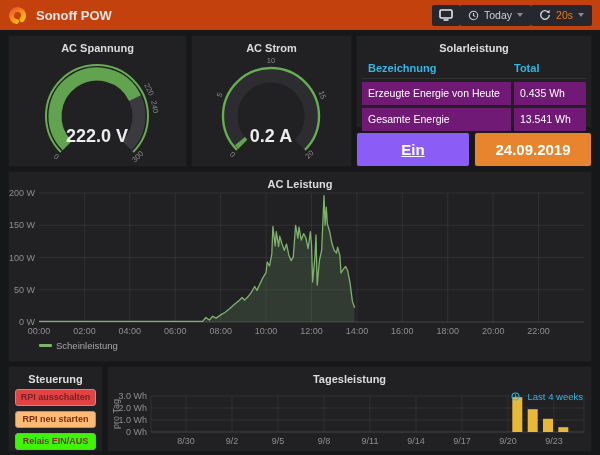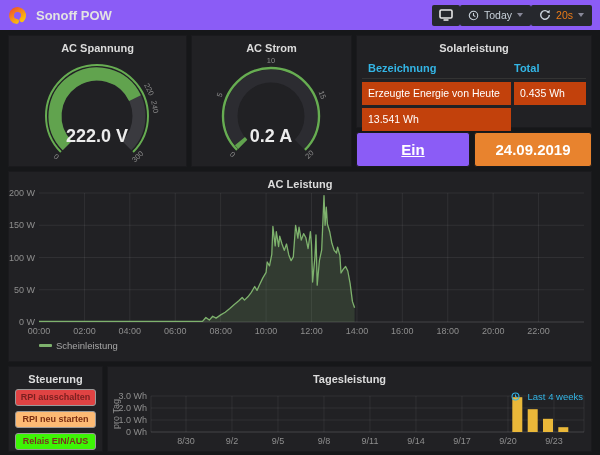--- a/index.html
+++ b/index.html
@@ -1,20 +1,20 @@
 <!DOCTYPE html>
 <html><head>
 <meta charset="utf-8">
 <style>
   html,body{margin:0;padding:0;background:#161719;width:600px;height:455px;overflow:hidden;
     font-family:"Liberation Sans",sans-serif;color:#d8d9da;-webkit-font-smoothing:antialiased;}
   #app{position:relative;width:600px;height:455px;}
   
   #navbar{position:absolute;left:0;top:0;width:600px;height:30px;display:flex;align-items:center;
-    justify-content:space-between;padding:0 8px;box-sizing:border-box;background:#8b5cf6;}
+    justify-content:space-between;padding:0 8px;box-sizing:border-box;background:#c2410c;}
   .nav-left{display:flex;align-items:center;gap:9px;}
   .dash-title{font-size:13px;font-weight:600;color:#e3e3e3;cursor:pointer;}
   .nav-right{display:flex;align-items:center;}
   .nav-btn{display:flex;align-items:center;gap:5px;background:#26282d;border:none;border-radius:2px;
     height:21px;padding:0 8px;color:#c7d0d9;font-size:10.5px;font-family:inherit;cursor:pointer;}
   .nav-btn .orange{color:#eb7b18;font-weight:400;}
   .caret{width:0;height:0;border-left:3.5px solid transparent;border-right:3.5px solid transparent;
     border-top:4px solid #889;display:inline-block;}
   
   .panel{position:absolute;background:#212124;box-sizing:border-box;border:1px solid #1a1a1d;}
@@ -29,21 +29,21 @@
     justify-content:center;font-size:15px;font-weight:700;color:#fff;}
   #p-leistung{left:8px;top:171px;width:584px;height:191px;}
   #p-steuerung{left:8px;top:366px;width:95px;height:86px;}
   #p-tages{left:107px;top:366px;width:485px;height:86px;}
   .gauge-svg{position:absolute;left:0;top:22px;}
   
   .solar-table{position:absolute;top:24px;left:5px;right:5px;}
   .solar-head{display:grid;grid-template-columns:1fr 72px;gap:3px;font-size:11px;font-weight:700;
     color:#33b5e5;padding:2px 0 4px 6px;border-bottom:1px solid #333;}
   .solar-row{display:grid;grid-template-columns:1fr 72px;gap:3px;margin-top:3px;}
-  .solar-row span{background:#c2410c;color:#fff;font-size:10.5px;line-height:23px;height:23px;
+  .solar-row span{background:#701a75;color:#fff;font-size:10.5px;line-height:23px;height:23px;
     padding-left:6px;white-space:nowrap;overflow:hidden;}
   
   .ctl-wrap{position:absolute;top:22px;left:6px;right:6px;}
   .ctl-btn{display:block;width:100%;height:17px;margin-bottom:5px;border-radius:3px;
     border:1px solid #9a9a9a;font-size:9px;font-weight:700;font-family:inherit;cursor:pointer;
     padding:0;line-height:15px;}
   
   svg text{font-family:"Liberation Sans",sans-serif;}
   .grid{stroke:rgba(255,255,255,0.07);stroke-width:1;}
   .axisline{stroke:rgba(255,255,255,0.16);stroke-width:1;}
@@ -132,20 +132,21 @@
     <div class="solar-table">
       <div class="solar-head">
         <span>Bezeichnung</span>
         <span>Total</span>
       </div>
       <div class="solar-row">
         <span>Erzeugte Energie von Heute</span>
         <span>0.435 Wh</span>
       </div>
       <div class="solar-row">
+        <span>Gesamte Energie</span>
         <span>13.541 Wh</span>
       </div>
     </div>
   </div>
 
   <div class="panel" id="p-ein" style="background: #8b5cf6; text-decoration: underline;">Ein</div>
   <div class="panel" id="p-date" style="background: rgb(232, 131, 46);">24.09.2019</div>
 
   <div class="panel" id="p-leistung">
     <div class="panel-title">AC Leistung</div>

